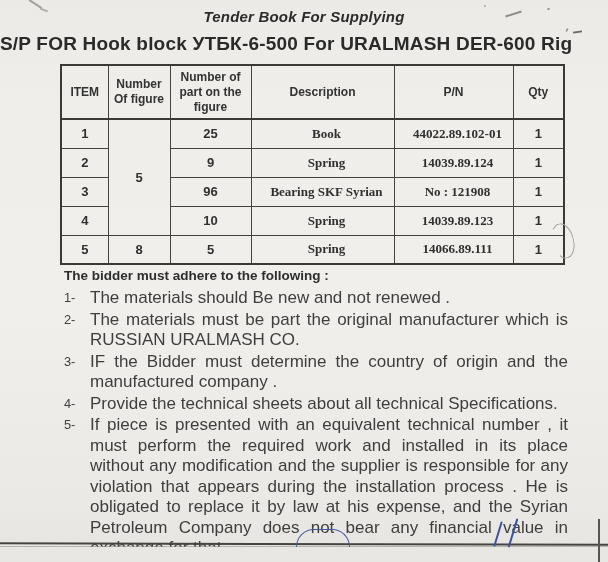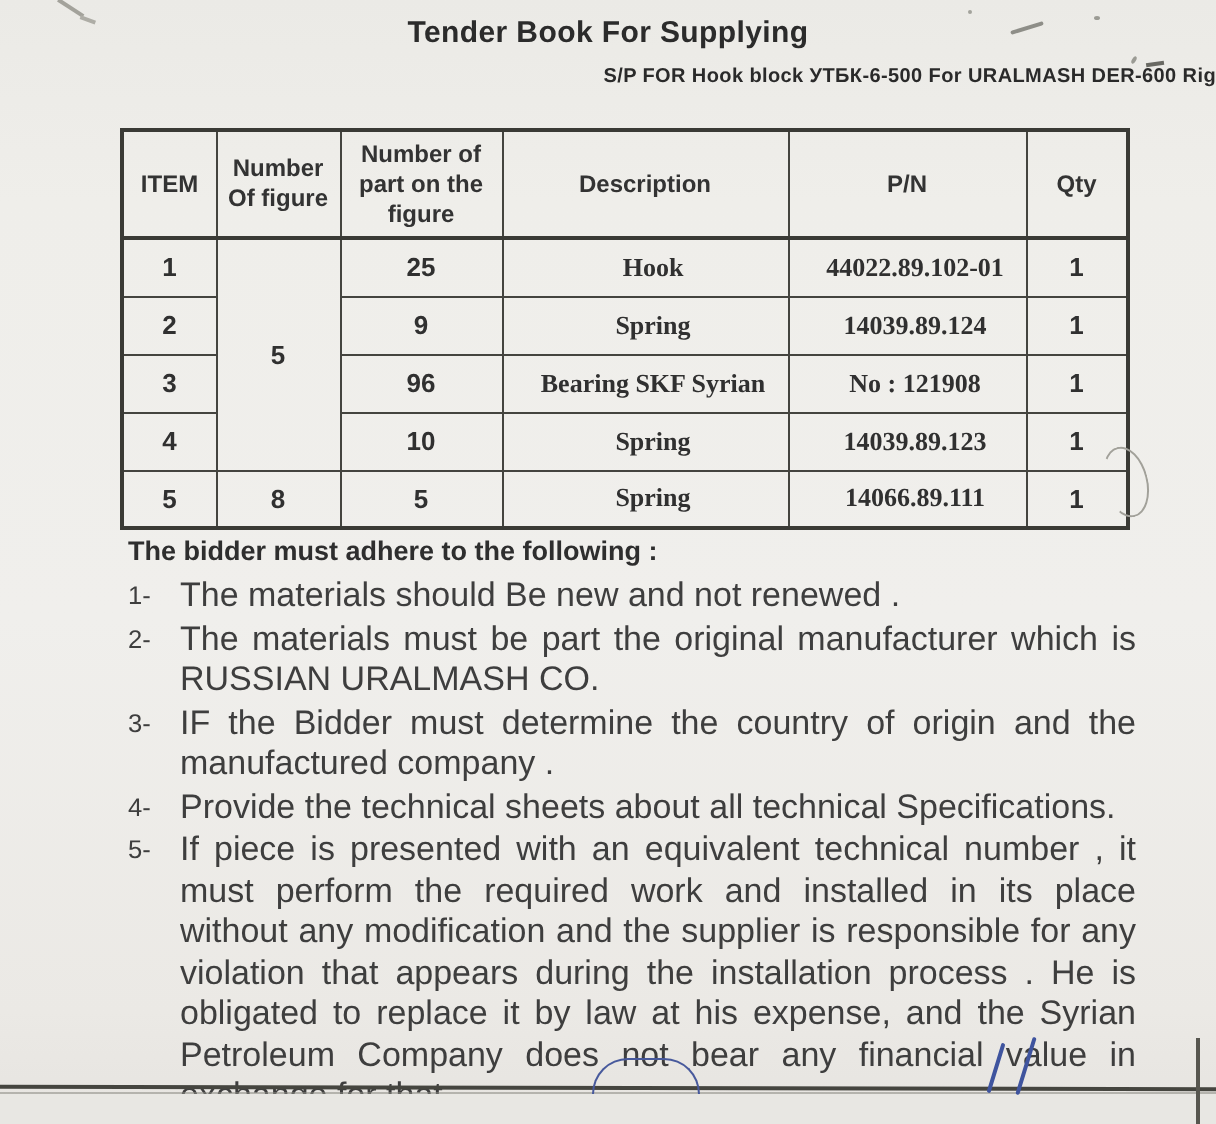--- a/index.html
+++ b/index.html
@@ -15,25 +15,26 @@
     background: linear-gradient(180deg, #ebeae6 0%, #efeeea 18%, #f0efec 55%, #ebe9e5 90%, #e6e4e0 100%);
     overflow: hidden;
     color: #2e2e2e;
   }
   
   .title {
     position: absolute; top: 8px; left: 0; width: 608px;
     text-align: center;
     font-size: 15px; font-weight: bold; letter-spacing: .2px;
     color: #2b2b2b;
+    font-style: italic;
   }
   .subtitle {
     position: absolute; top: 33px; left: 0; width: 608px;
-    text-align: right;
-    font-size: 10px; font-weight: bold; letter-spacing: .2px;
+    text-align: left;
+    font-size: 19px; font-weight: bold; letter-spacing: .2px;
     color: #2a2a2a;
   }
   
   table.parts {
     position: absolute; left: 60px; top: 64px;
     border-collapse: collapse;
     table-layout: fixed;
     width: 503px;
     background: transparent;
   }
@@ -135,21 +136,21 @@
         <th>Description</th>
         <th>P/N</th>
         <th>Qty</th>
       </tr>
     </thead>
     <tbody>
       <tr>
         <td class="c-item">1</td>
         <td class="c-fig" rowspan="4">5</td>
         <td class="c-part">25</td>
-        <td class="c-desc">Hook</td>
+        <td class="c-desc">Book</td>
         <td class="c-pn">44022.89.102-01</td>
         <td class="c-qty">1</td>
       </tr>
       <tr>
         <td class="c-item">2</td>
         <td class="c-part">9</td>
         <td class="c-desc">Spring</td>
         <td class="c-pn">14039.89.124</td>
         <td class="c-qty">1</td>
       </tr>

